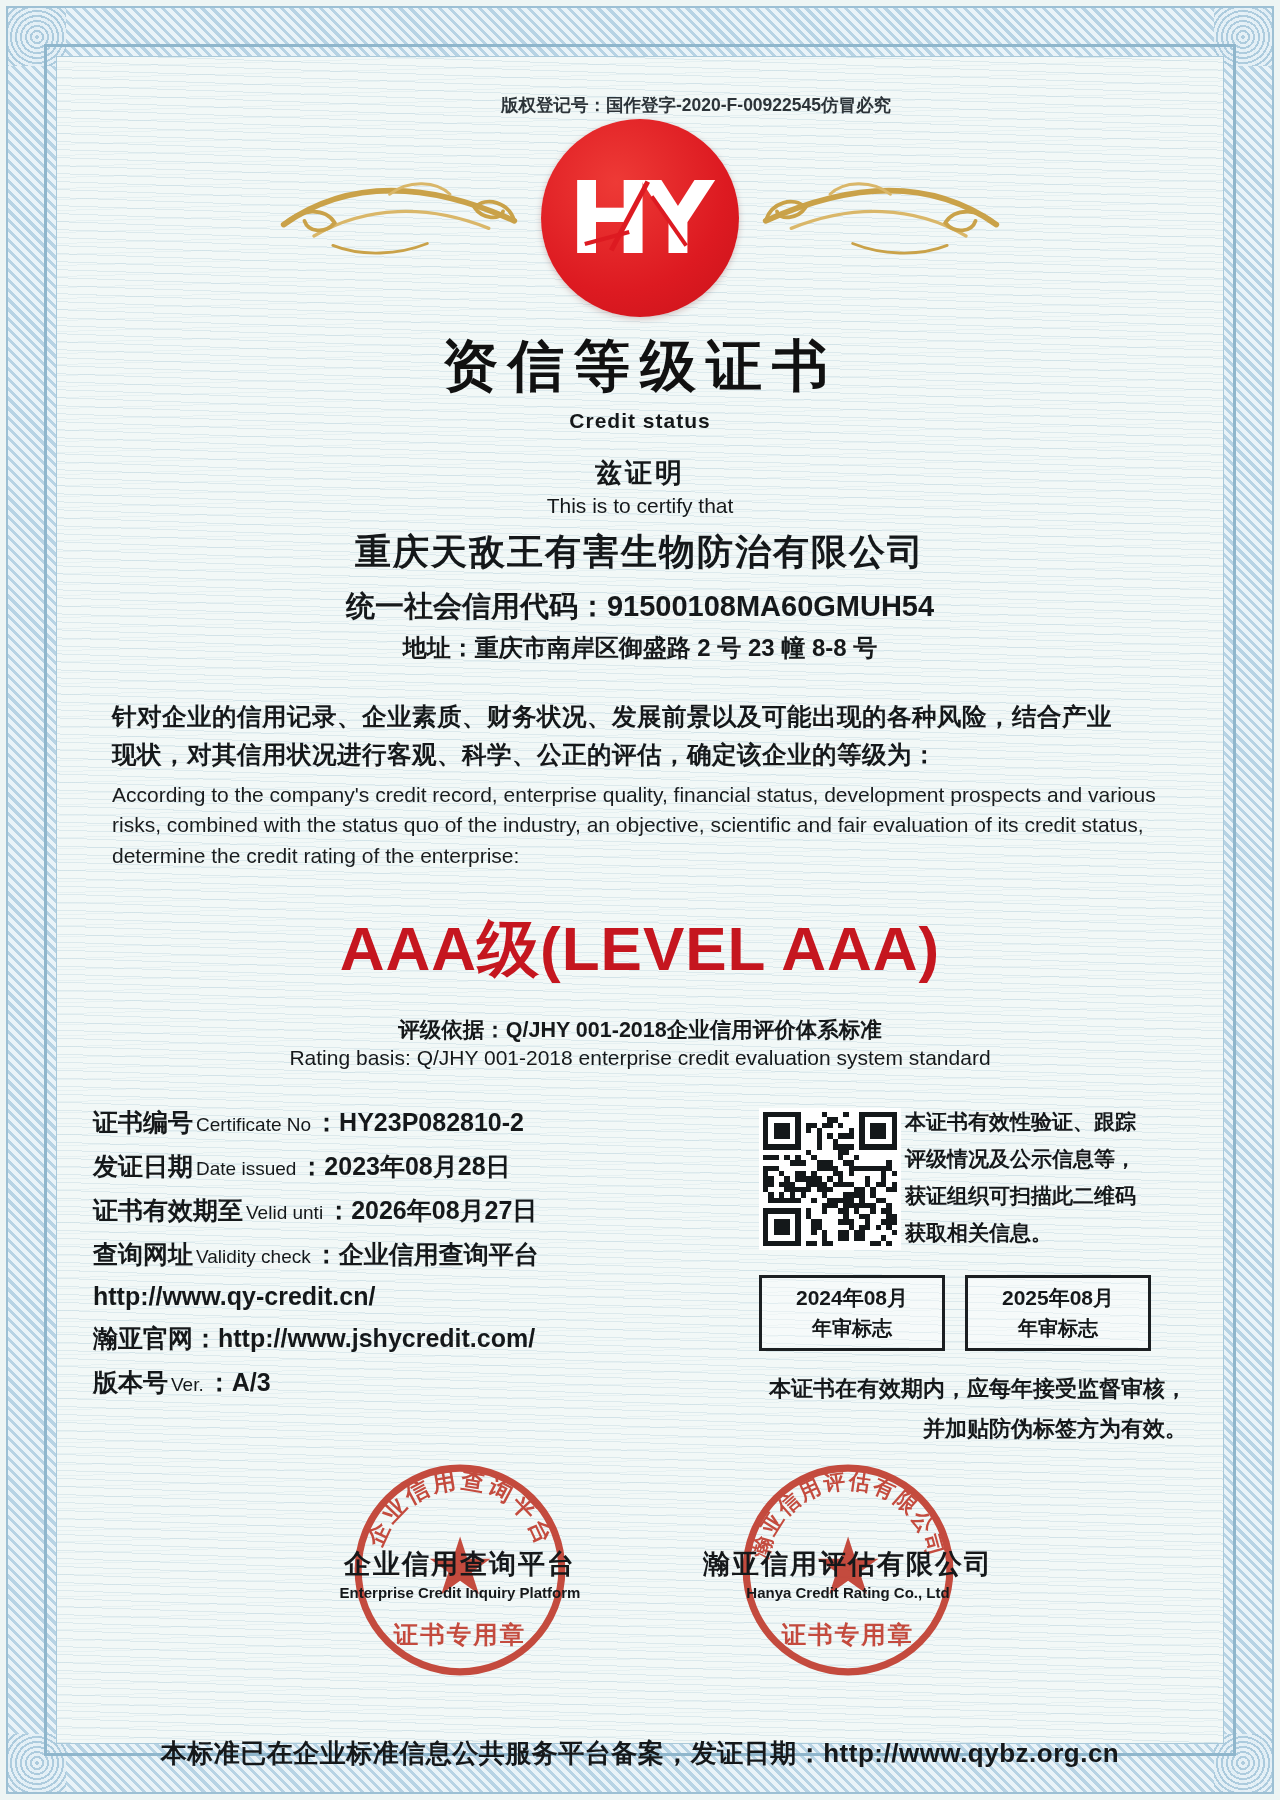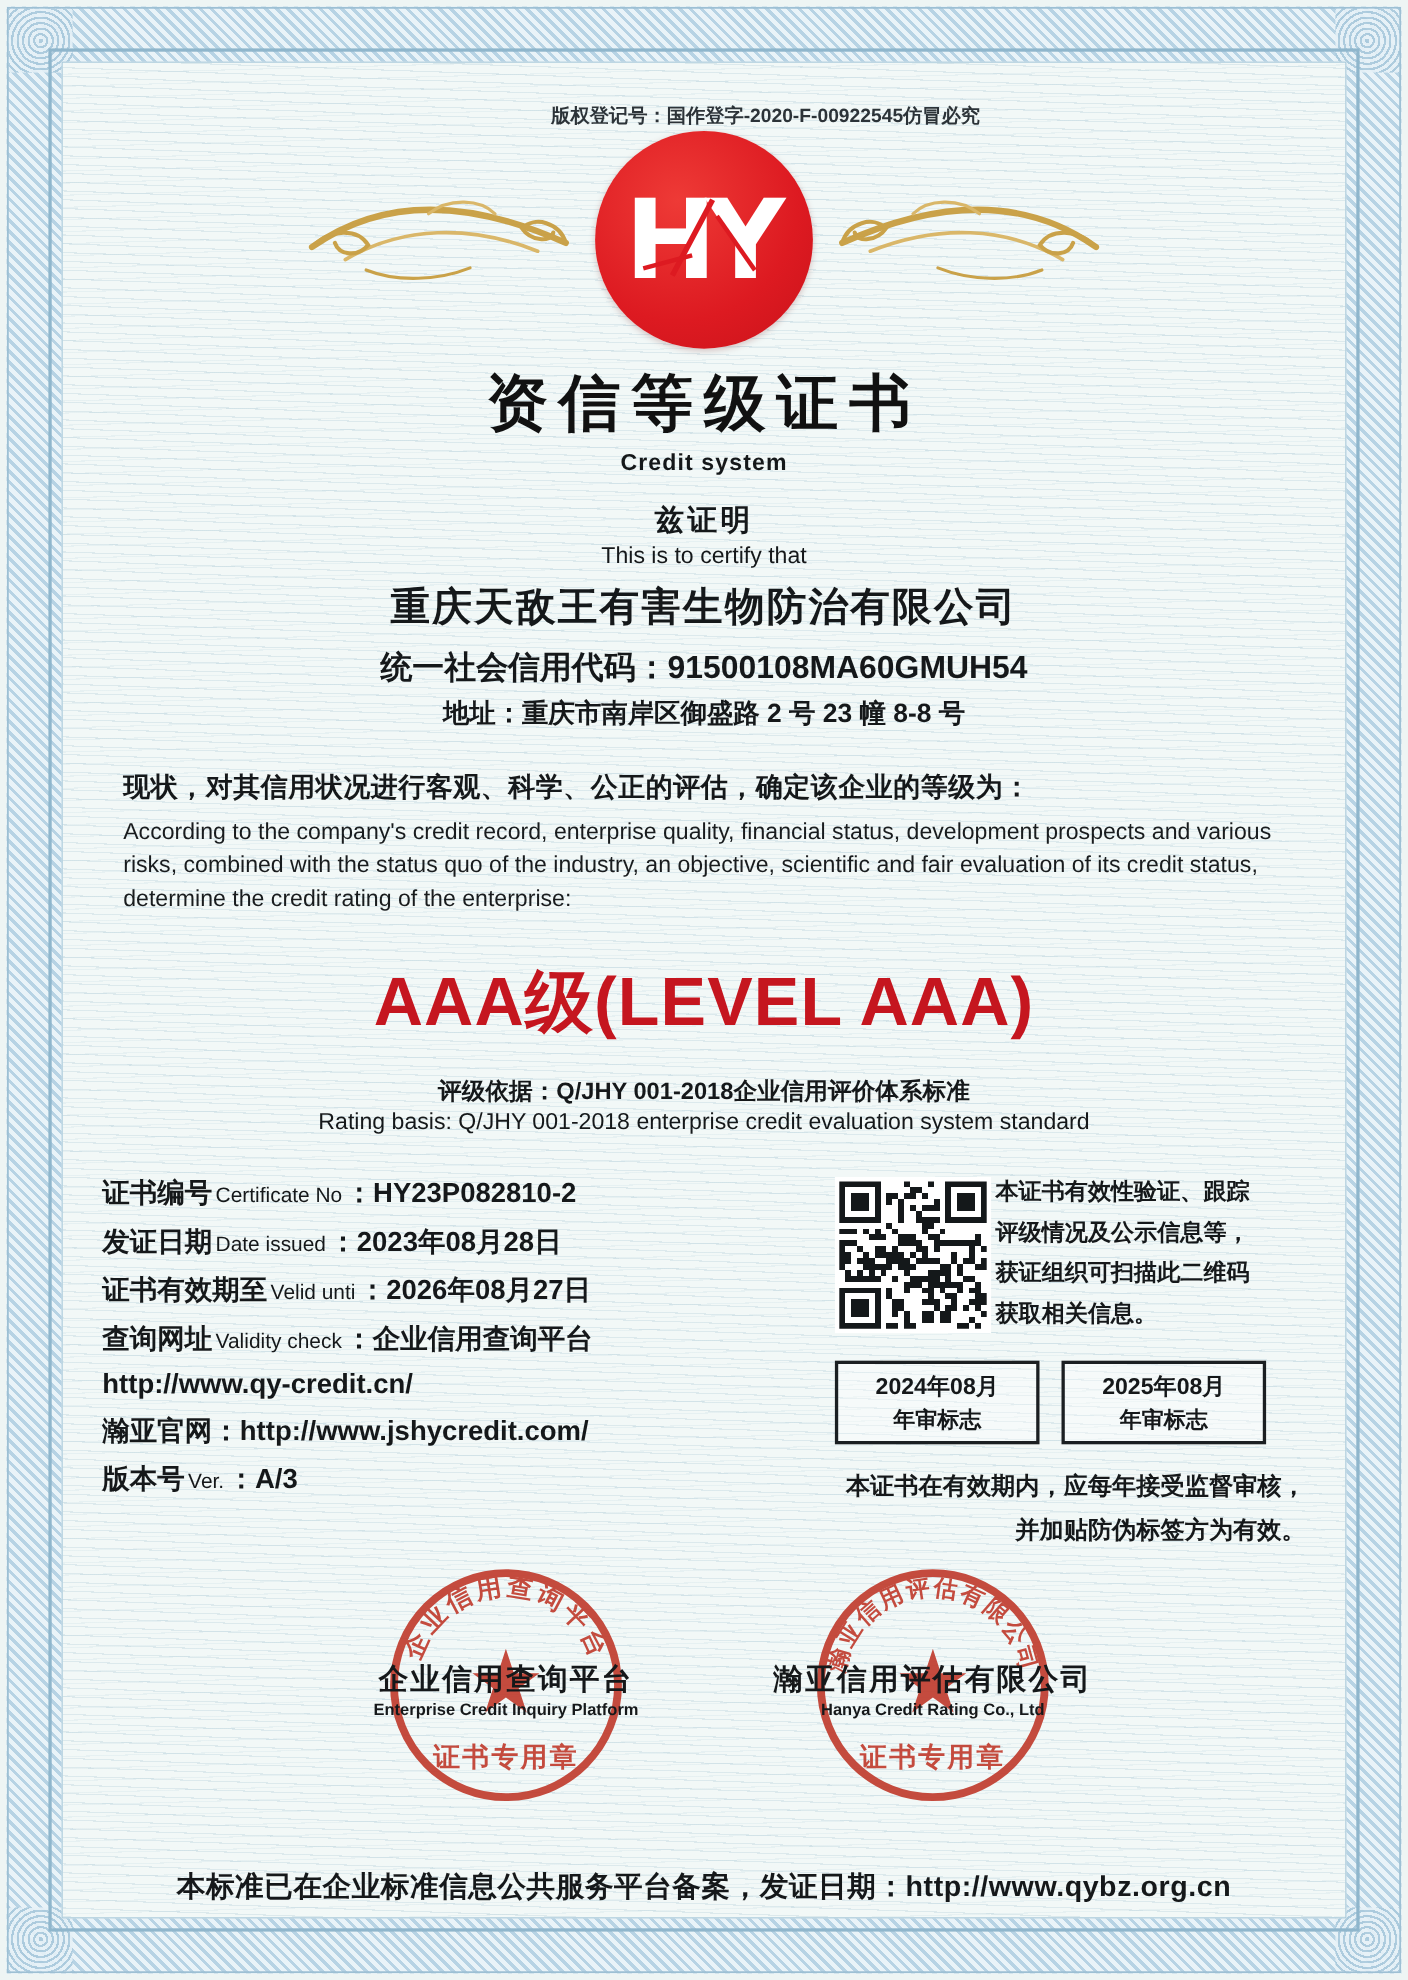--- a/index.html
+++ b/index.html
@@ -125,30 +125,31 @@
           <path d="M40 74 C95 42 160 40 225 66" stroke-width="3.5" stroke="#d8b25e"></path>
           <path d="M8 62 C26 44 52 44 62 60 C52 72 34 70 30 58" stroke-width="4"></path>
           <path d="M252 58 C246 38 222 32 210 44 C218 56 238 58 240 48" stroke-width="4"></path>
           <path d="M120 30 C140 14 170 16 184 30" stroke-width="3" stroke="#d8b25e"></path>
           <path d="M60 84 C90 96 130 94 160 82" stroke-width="3" stroke="#c79b3b"></path>
         </g>
       </svg>
     </div>
 
     <div class="title-cn">资信等级证书</div>
-    <div class="title-en">Credit system</div>
+    <div class="title-en">Credit status</div>
 
     <div class="certify-cn">兹证明</div>
     <div class="certify-en">This is to certify that</div>
 
     <div class="company">重庆天敌王有害生物防治有限公司</div>
     <div class="code-line">统一社会信用代码：91500108MA60GMUH54</div>
     <div class="addr-line">地址：重庆市南岸区御盛路 2 号 23 幢 8-8 号</div>
 
     <div class="intro">
+      <div class="intro-cn">针对企业的信用记录、企业素质、财务状况、发展前景以及可能出现的各种风险，结合产业</div>
       <div class="intro-cn">现状，对其信用状况进行客观、科学、公正的评估，确定该企业的等级为：</div>
       <div class="intro-en">According to the company's credit record, enterprise quality, financial status, development prospects and various risks, combined with the status quo of the industry, an objective, scientific and fair evaluation of its credit status, determine the credit rating of the enterprise:</div>
     </div>
 
     <div class="rating">AAA级(LEVEL AAA)</div>
     <div class="basis-cn">评级依据：Q/JHY 001-2018企业信用评价体系标准</div>
     <div class="basis-en">Rating basis: Q/JHY 001-2018 enterprise credit evaluation system standard</div>
 
     <div class="mid">
       <div class="details">

